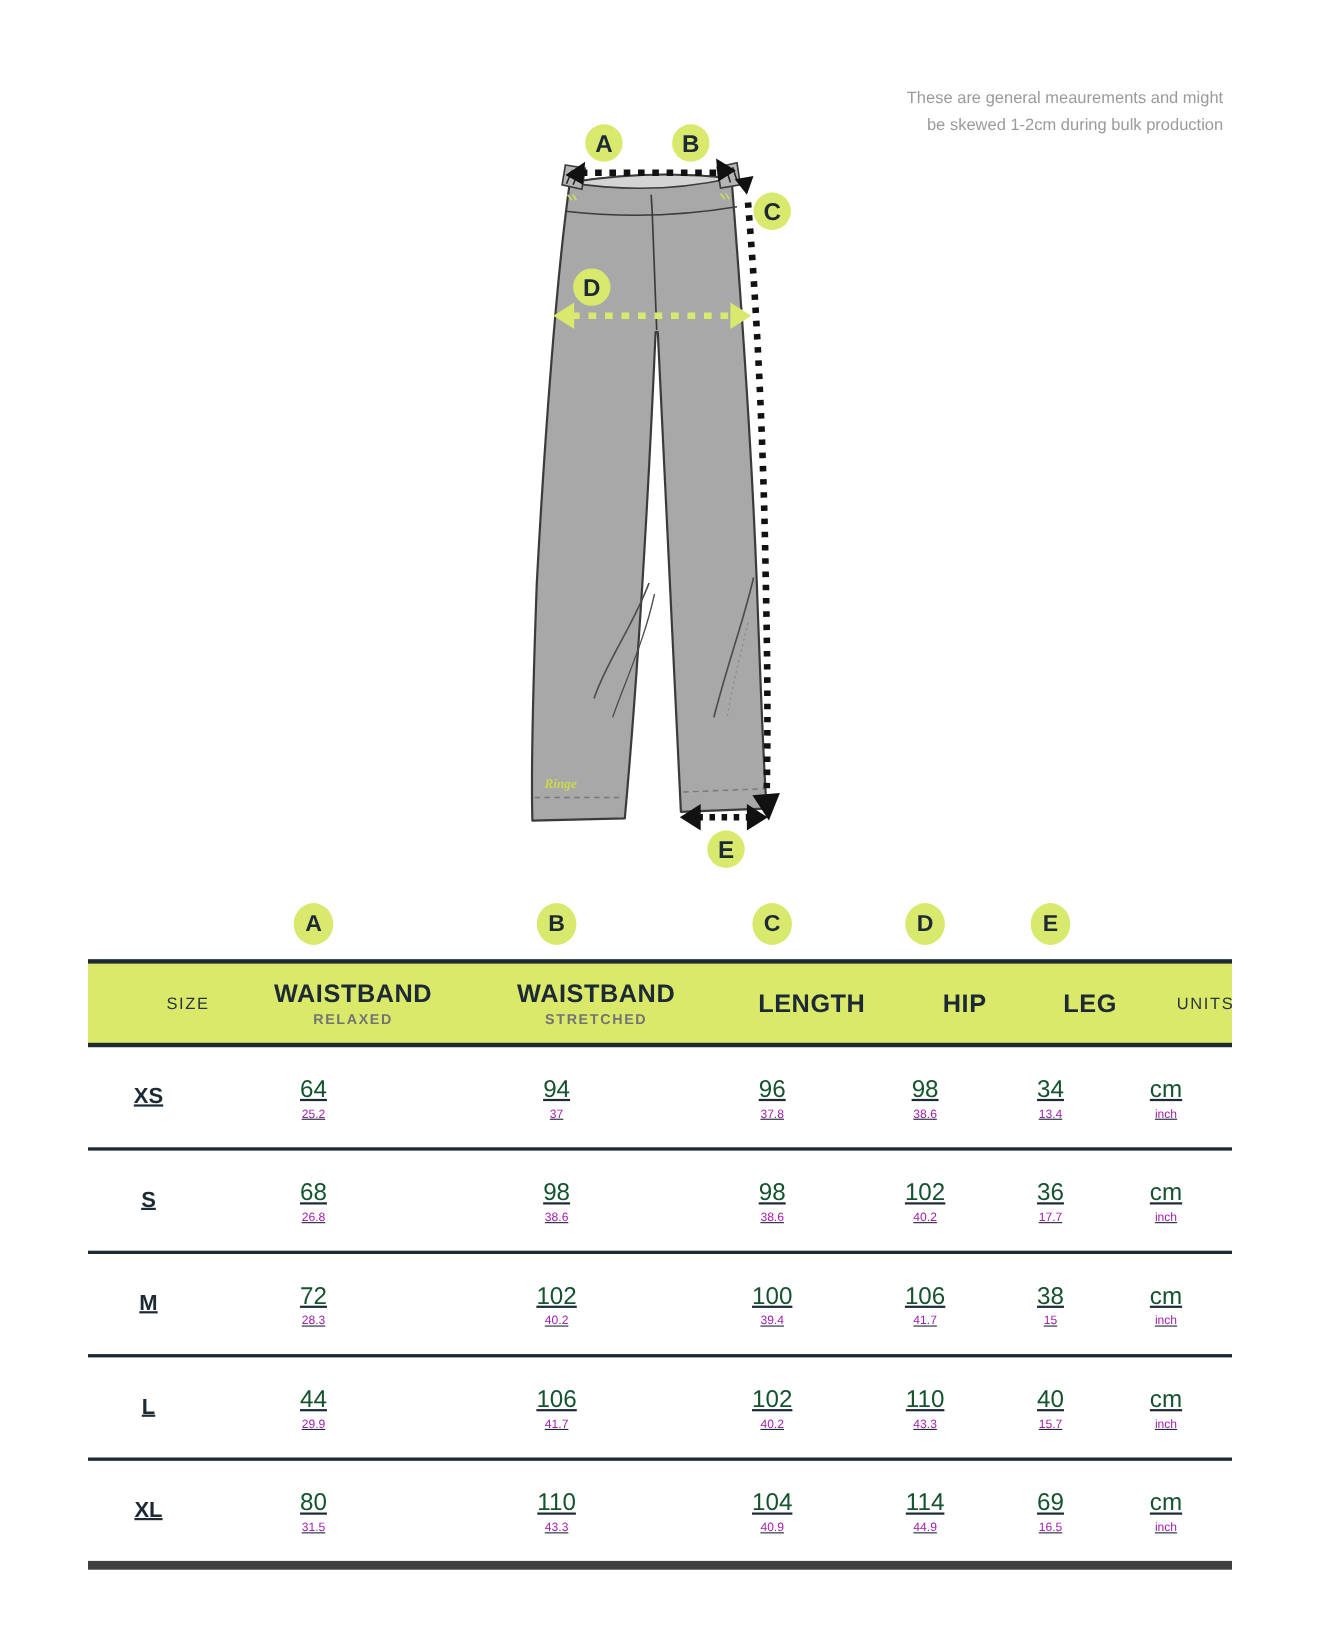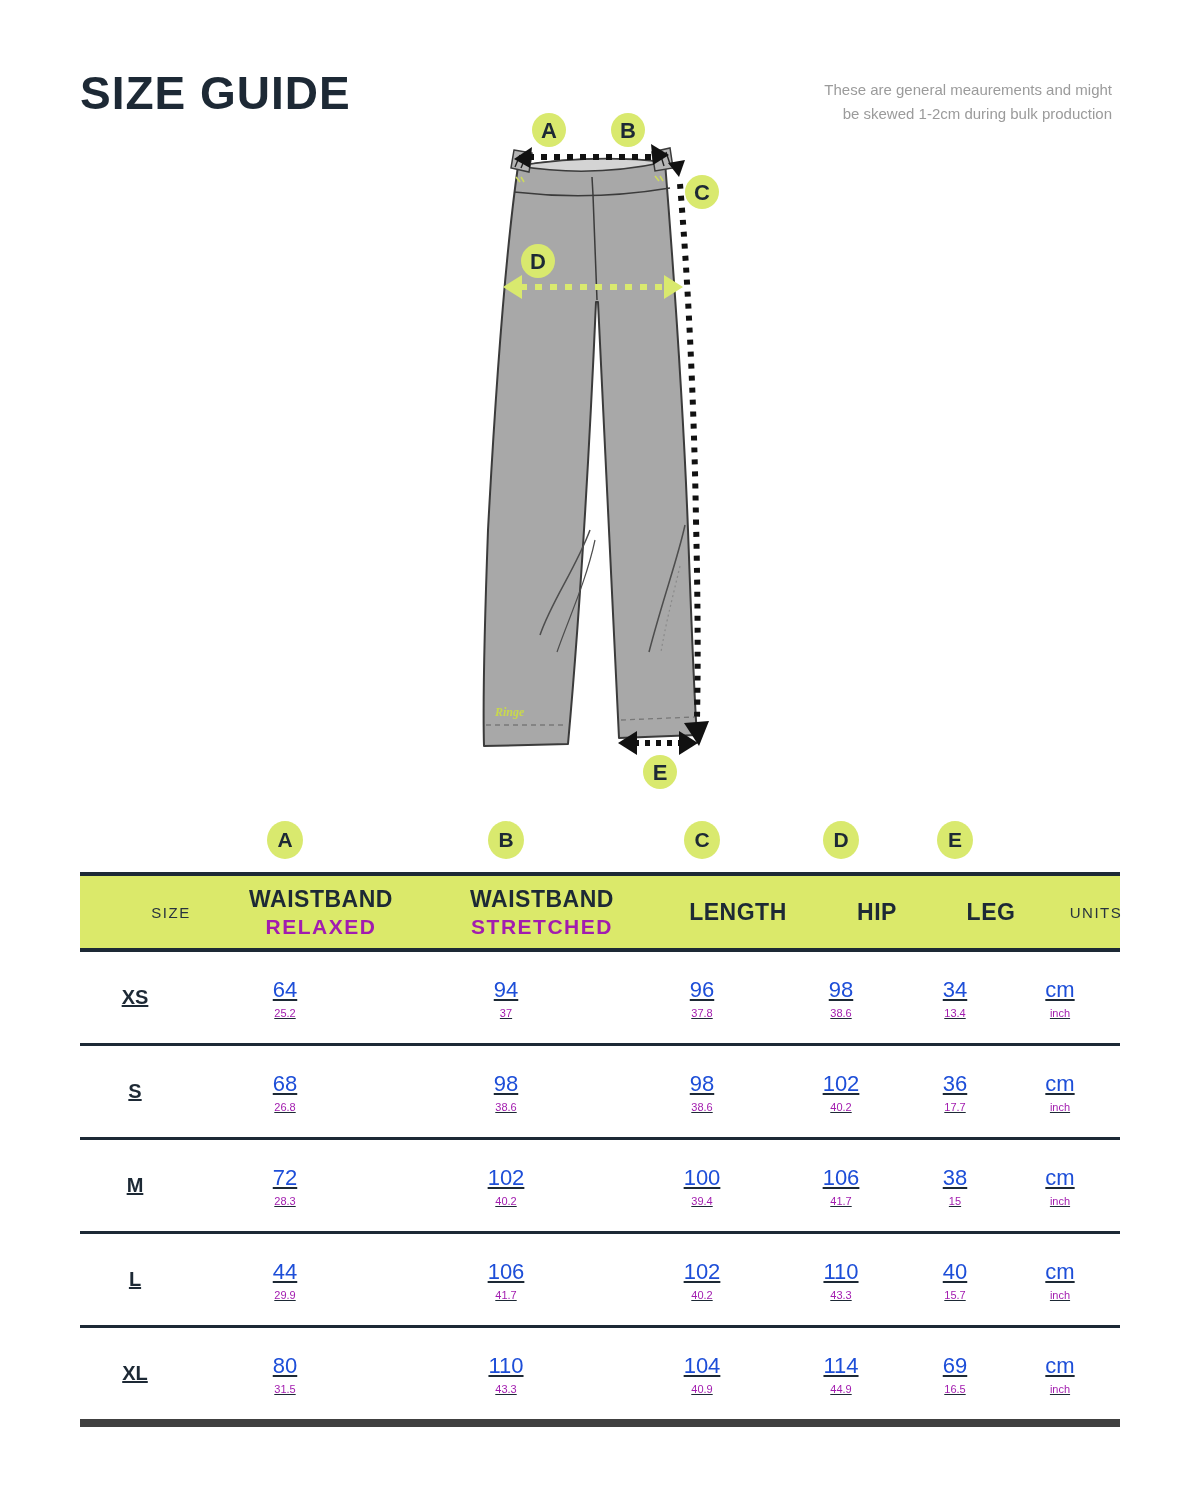--- a/index.html
+++ b/index.html
@@ -20,36 +20,35 @@
 
   .badge-row{height:40px;margin-bottom:12px;align-items:center;justify-items:center;}
   .letter-badge{width:36px;height:38px;border-radius:50%;background:#d9e96e;
                 display:flex;align-items:center;justify-content:center;
                 font-weight:700;font-size:21px;color:#1d2935;}
 
   .thead{background:#dbe96a;border-top:4px solid #1d2935;border-bottom:4px solid #1d2935;
          height:72px;align-items:center;justify-items:center;padding-left:36px;}
   .hcell{display:flex;flex-direction:column;align-items:center;justify-content:center;text-align:center;}
   .col-title{font-size:23px;font-weight:700;letter-spacing:.5px;color:#1d2935;}
-  .col-sub{font-size:21px;font-weight:700;letter-spacing:1.5px;color:#a21caf;margin-top:2px;}
+  .col-sub{font-size:13px;font-weight:700;letter-spacing:1.5px;color:#737373;margin-top:2px;}
   .small-head{font-size:15px;letter-spacing:1.5px;color:#28333e;}
 
   .trow{height:91px;border-bottom:3px solid #1d2935;align-items:center;justify-items:center;text-decoration:underline;}
   .trow:last-child{border-bottom:8px solid #404040;}
   .cell{display:flex;flex-direction:column;align-items:center;justify-content:center;text-align:center;}
   .row-size{font-size:20px;font-weight:700;color:#1d2935;}
-  .v-cm{font-size:22px;color:#1d4ed8;}
+  .v-cm{font-size:22px;color:#14532d;}
   .v-inch{font-size:11px;color:#a21caf;margin-top:4px;}
 </style>
 </head>
 <body>
 
 <div class="page">
 
-  <h1 class="page-title">SIZE GUIDE</h1>
 
   <div class="disclaimer">
     <div>These are general meaurements and might</div>
     <div>be skewed 1-2cm during bulk production</div>
   </div>
 
   <svg class="pants-svg" width="340" height="700" viewBox="0 0 340 700">
 
     <path d="M78,66 Q152,54 225,62
          C232,150 243,300 248,430

